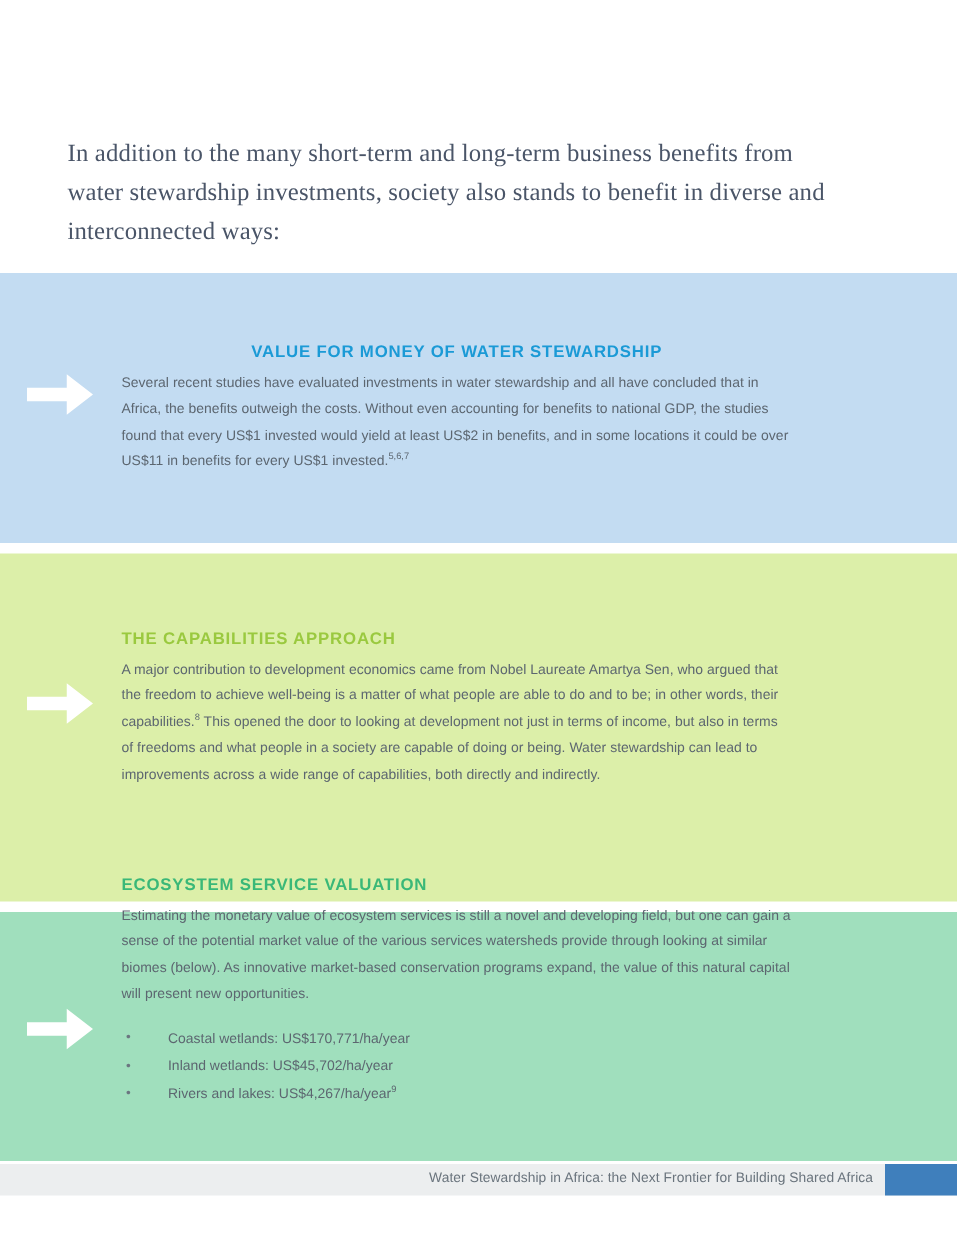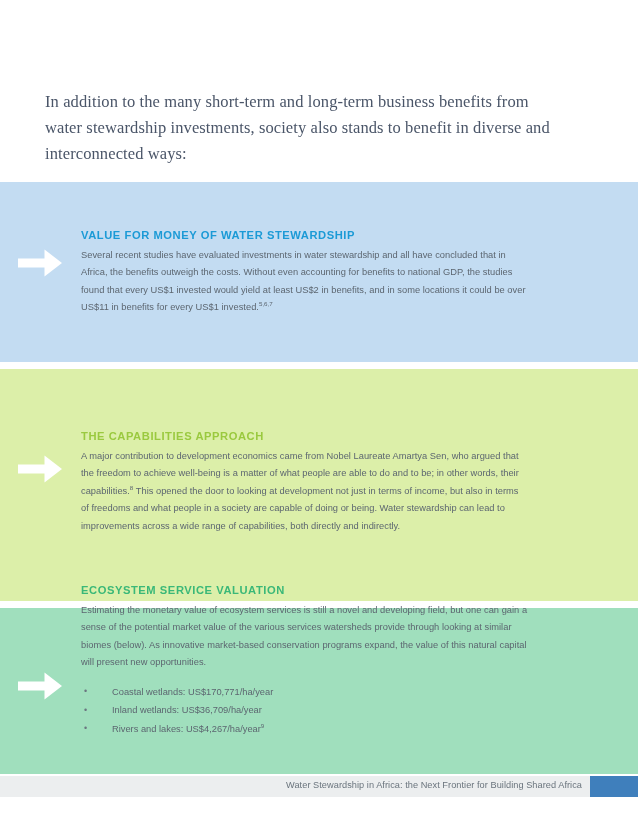--- a/index.html
+++ b/index.html
@@ -59,32 +59,32 @@
   .arrow-green { top: 443px; }
   .arrow-teal  { top: 660px; }
 
   
   .sec {
     position: absolute;
     left: 81px;
     width: 447px;
   }
   .sec-blue  { top: 229px; }
-  .sec-green { top: 430px; }
+  .sec-green { top: 420px; }
   .sec-teal  { top: 584px; }
 
   .sec-heading {
     font-family: "Liberation Sans", sans-serif;
     font-weight: bold;
     font-size: 11.2px;
     letter-spacing: 0.55px;
     margin: 0 0 6px 0;
     text-transform: uppercase;
   }
-  .h-blue  { color: #1b9ad6; }
+  .h-blue  { color: #1b9ad6; text-align: center; }
   .h-green { color: #9ac93f; }
   .h-teal  { color: #3ab878; }
 
   .sec-body {
     font-family: "Liberation Sans", sans-serif;
     font-size: 9.3px;
     line-height: 17.4px;
     color: #5c6670;
     margin: 0;
     letter-spacing: 0.02px;
@@ -196,21 +196,21 @@
     <svg viewBox="0 0 52 52" aria-hidden="true">
       <path d="M4 21.5 H30.5 V12.5 L48 26 L30.5 39.5 V30.5 H4 Z" fill="#ffffff"></path>
     </svg>
   </div>
 
   <div class="sec sec-teal">
     <h3 class="sec-heading h-teal">ECOSYSTEM SERVICE VALUATION</h3>
     <p class="sec-body"><span>Estimating the monetary value of ecosystem services is still a novel and developing field, but one can gain a sense of the potential market value of the various services watersheds provide through looking at similar biomes (below). As innovative market-based conservation programs expand, the value of this natural capital will present new opportunities.</span></p>
     <ul class="bullets">
       <li><span>Coastal wetlands: US$170,771/ha/year</span><sup></sup></li>
-      <li><span>Inland wetlands: US$36,709/ha/year</span><sup></sup></li>
+      <li><span>Inland wetlands: US$45,702/ha/year</span><sup></sup></li>
       <li><span>Rivers and lakes: US$4,267/ha/year</span><sup>9</sup></li>
     </ul>
   </div>
 
   <div class="footer-bar"></div>
   <div class="footer-text">Water Stewardship in Africa: the Next Frontier for Building Shared Africa</div>
   <div class="footer-page">7</div>
   <div class="footer-block"></div>
 
 </div>

